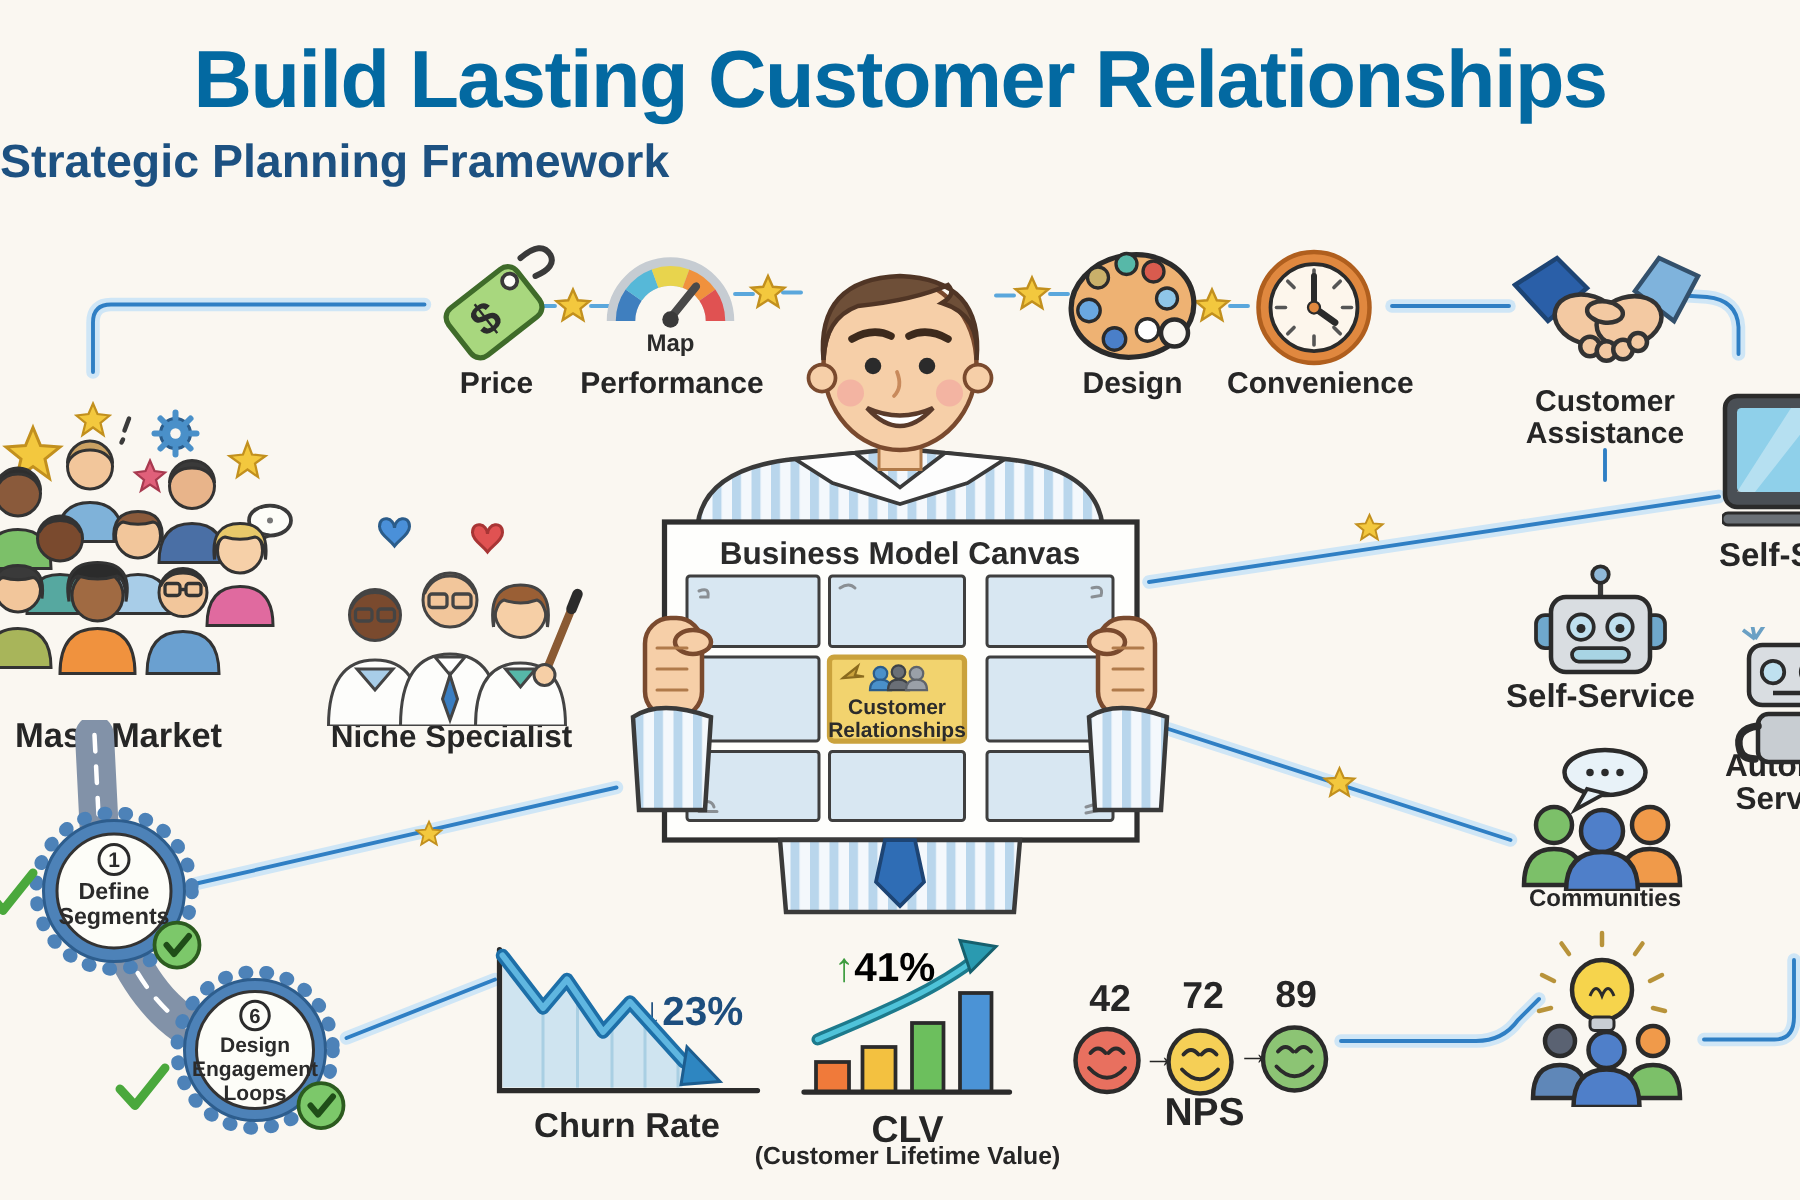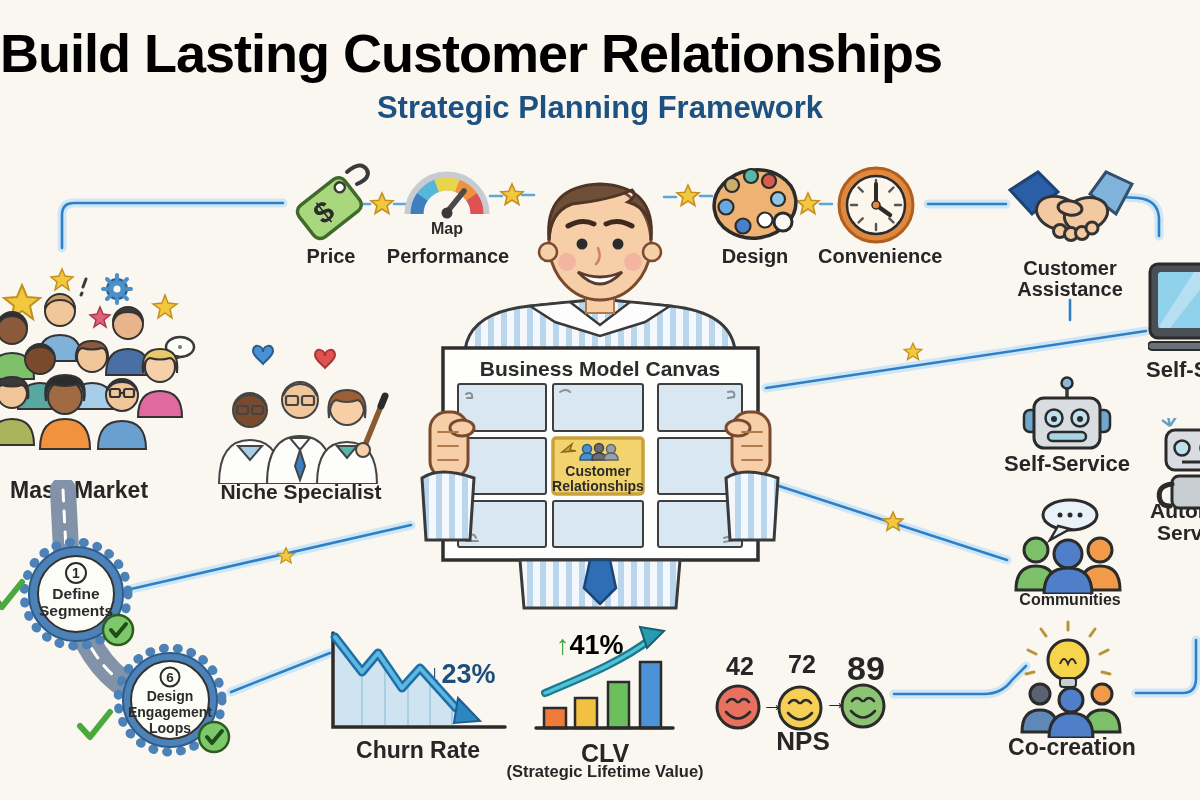--- a/index.html
+++ b/index.html
@@ -1,22 +1,22 @@
 <!DOCTYPE html>
 <html><head>
 <meta charset="utf-8">
 <style>
   html,body{margin:0;padding:0;background:#e8e8e8;}
   .stage{position:relative;width:1200px;height:800px;background:#faf7f1;overflow:hidden;
          font-family:"Liberation Sans",sans-serif;}
   .abs{position:absolute;}
   .lbl{position:absolute;font-weight:bold;color:#262626;line-height:1.06;}
   .center{text-align:center;}
-  .title{left:0;width:1200px;top:22px;font-size:54px;color:#000000;letter-spacing:-1px;font-weight:bold;}
-  .subtitle{left:0;width:1200px;top:90px;font-size:31px;color:#1d5181;text-align:center;font-weight:bold;}
+  .title{left:0;width:1200px;top:22px;font-size:54px;color:#0369a1;letter-spacing:-1px;text-align:center;font-weight:bold;}
+  .subtitle{left:0;width:1200px;top:90px;font-size:31px;color:#1d5181;font-weight:bold;}
   svg text{font-family:"Liberation Sans",sans-serif;font-weight:bold;fill:#2b2b2b;}
   .nowrap{white-space:nowrap;}
 </style>
 </head>
 <body>
 
 <div class="stage">
 
   <svg class="abs" style="left:0;top:0;z-index:1" width="1200" height="800" viewBox="0 0 1200 800">
     <defs>
@@ -456,25 +456,25 @@
     </g>
     <line x1="8" y1="103" x2="145" y2="103" stroke="#2b2b2b" stroke-width="3.5" stroke-linecap="round"></line>
     <path d="M17,68 C55,52 95,36 124,13" fill="none" stroke="#1d7a8c" stroke-width="8" stroke-linecap="round"></path>
     <path d="M17,68 C55,52 95,36 124,13" fill="none" stroke="#4fc3d9" stroke-width="3.5" stroke-linecap="round"></path>
     <polygon points="112,2 136,6 119,23" fill="#2a9ab0" stroke="#16606e" stroke-width="2"></polygon>
   </svg>
   <div class="lbl nowrap" style="left:556px;top:631px;font-size:27px">
     <span style="color:#3d9c3f">↑</span><span style="color:#000000">41%</span>
   </div>
   <div class="lbl center" style="left:540px;top:740px;width:130px;font-size:25px">CLV</div>
-  <div class="lbl center" style="left:498px;top:763px;width:214px;font-size:16.5px">(Strategic Lifetime Value)</div>
+  <div class="lbl center" style="left:498px;top:763px;width:214px;font-size:16.5px">(Customer Lifetime Value)</div>
 
   <div class="lbl center" style="left:723px;top:653px;width:34px;font-size:25px">42</div>
   <div class="lbl center" style="left:785px;top:651px;width:34px;font-size:25px">72</div>
-  <div class="lbl center" style="left:847px;top:650px;width:34px;font-size:34px">89</div>
+  <div class="lbl center" style="left:847px;top:650px;width:34px;font-size:25px">89</div>
   <svg class="abs" style="left:705px;top:680px;z-index:2" width="190" height="56" viewBox="0 0 190 56">
     <g stroke="#2b2b2b" stroke-width="3" fill="none">
       <circle cx="33" cy="27" r="21" fill="#e8705f"></circle>
       <circle cx="95" cy="28" r="21" fill="#f5cf56"></circle>
       <circle cx="158" cy="26" r="21" fill="#8cc474"></circle>
     </g>
     <g stroke="#2b2b2b" stroke-width="2.6" fill="none" stroke-linecap="round">
       <path d="M22,22 q5,-6 10,0 M34,22 q5,-6 10,0"></path>
         <path d="M21,32 q12,13 24,0"></path>
       <path d="M84,23 q5,-6 10,0 M96,23 q5,-6 10,0"></path>
@@ -502,15 +502,14 @@
     <rect x="50" y="58" width="16" height="9" rx="3" fill="#c9ced4" stroke="#2b2b2b" stroke-width="2"></rect>
     <g stroke="#2b2b2b" stroke-width="3">
       <circle cx="30" cy="74" r="10" fill="#5a6272"></circle>
       <path d="M12,112 q0,-22 18,-22 q18,0 18,22 z" fill="#5f87b8"></path>
       <circle cx="92" cy="74" r="10" fill="#f09a4a"></circle>
       <path d="M74,112 q0,-22 18,-22 q18,0 18,22 z" fill="#7cc069"></path>
       <circle cx="61" cy="80" r="12" fill="#4f7fc9"></circle>
       <path d="M39,118 q0,-25 22,-25 q22,0 22,25 z" fill="#4f7fc9"></path>
     </g>
   </svg>
-  <div class="lbl center" style="left:990px;top:735px;width:164px;font-size:23px">Co-creation</div>
 
 </div>
 
 </body></html>

